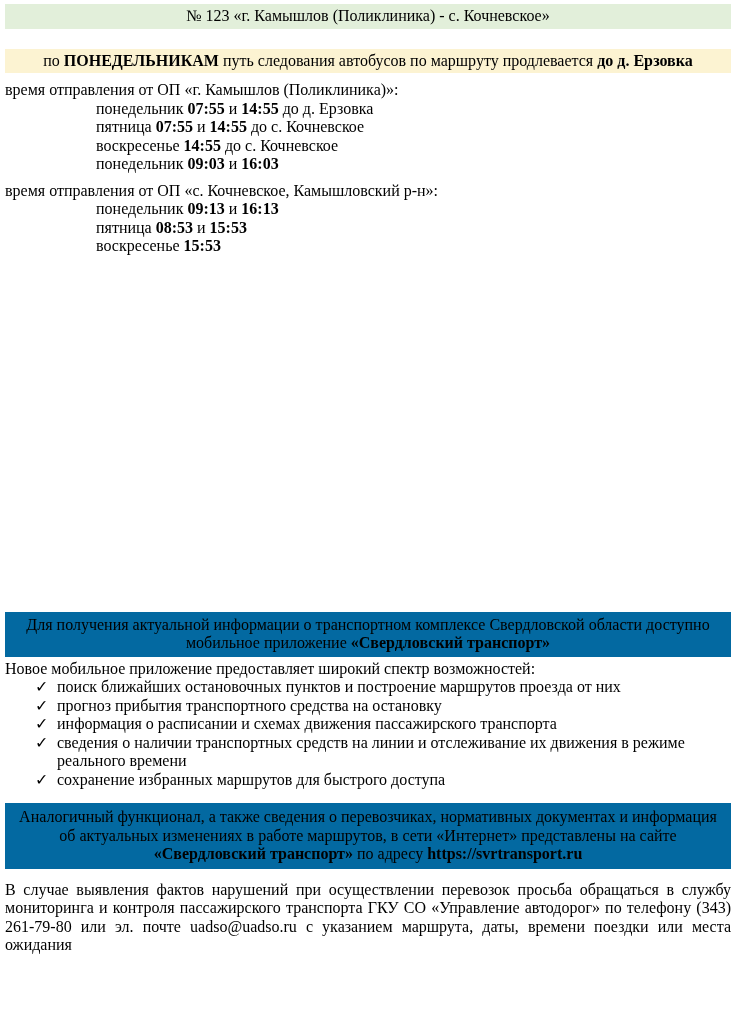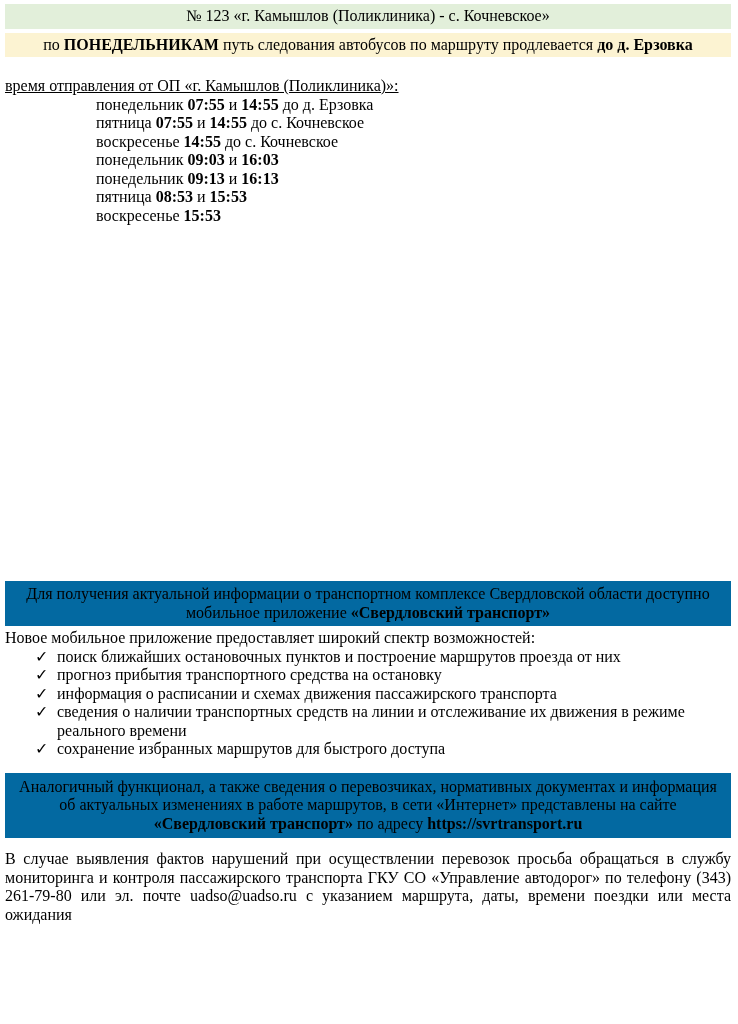--- a/index.html
+++ b/index.html
@@ -6,23 +6,23 @@
   html, body { margin: 0; padding: 0; }
   body {
     width: 738px; height: 1024px;
     font-family: "Liberation Serif", serif;
     font-size: 16px; line-height: 18.5px;
     color: #000; background: #fff; overflow: hidden;
   }
   .page { padding: 4px 7px 0 5px; }
   .banner { text-align: center; padding: 3px 4px; }
   .banner-green { background: #e2efda; font-weight: normal; }
-  .banner-yellow { background: #fcf3d2; margin-top: 4px; }
+  .banner-yellow { background: #fcf3d2; margin-top: 20px; }
   .bold { font-weight: bold; }
-  .sec-heading { text-decoration: underline; margin-top: 20px; }
+  .sec-heading { margin-top: 8px; }
   .sched-row { padding-left: 91px; }
   .spacer { height: 356px; }
   .greenbox { background: #0369a1; text-align: center; padding: 4px 10px; }
   .features { margin-top: 3px; }
   .feat { display: flex; }
   .feat .check { width: 22px; margin-left: 30px; flex: 0 0 auto; }
   .sitebox { margin-top: 14px; padding: 5px 12px; }
   .footer { margin-top: 12px; text-align: justify; margin-bottom: 8px; font-family: Liberation Serif, serif; }
 </style>
 </head>
@@ -51,20 +51,21 @@
     </div>
   </section>
 
   <section>
     <div class="sched-row">
       <span>понедельник </span><span class="bold">09:03</span><span> и </span><span class="bold">16:03</span><span></span>
     </div>
   </section>
 
   <section>
+    <div class="sec-heading">время отправления от ОП «с. Кочневское, Камышловский р-н»:</div>
     <div class="sched-row">
       <span>понедельник </span><span class="bold">09:13</span><span> и </span><span class="bold">16:13</span><span></span>
     </div>
     <div class="sched-row">
       <span>пятница </span><span class="bold">08:53</span><span> и </span><span class="bold">15:53</span><span></span>
     </div>
     <div class="sched-row">
       <span>воскресенье </span><span class="bold">15:53</span><span></span><span class="bold"></span><span></span>
     </div>
   </section>

